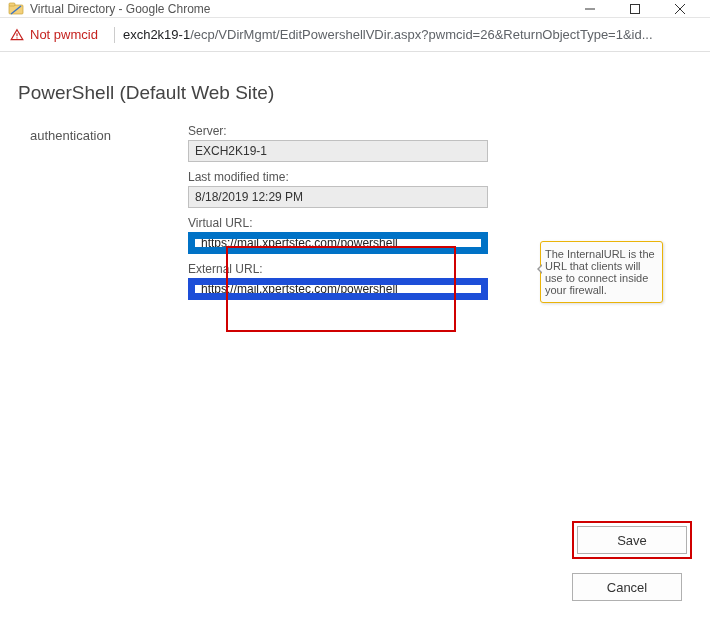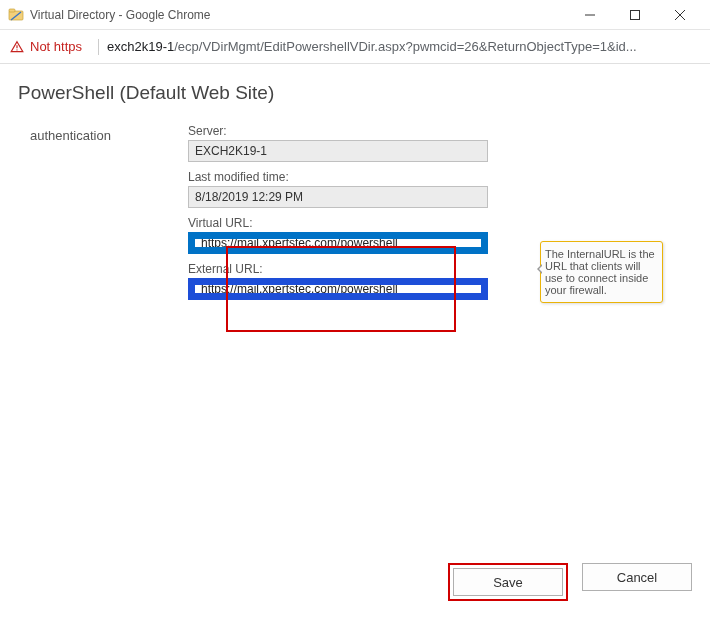--- a/index.html
+++ b/index.html
@@ -1,18 +1,18 @@
 <!DOCTYPE html>
 <html><head>
   <meta charset="utf-8">
   <style>
     * { box-sizing: border-box; margin:0; padding:0; font-family: "Segoe UI", Arial, sans-serif; }
     body { width:710px; height:623px; background:#fff; overflow:hidden; position:relative;}
     
-    .titlebar { height:30px; display:flex; align-items:center; padding:0 8px; background:#fff; border-bottom:1px solid #e5e5e5; }
+    .titlebar { height:18px; display:flex; align-items:center; padding:0 8px; background:#fff; border-bottom:1px solid #e5e5e5; }
     .win-icon { width:16px; height:16px; margin-right:6px; }
     .titlebar .title { font-size:12px; color:#555; flex:1; }
     .win-controls { display:flex; }
     .win-controls .ctl { width:45px; height:28px; display:flex; align-items:center; justify-content:center; color:#555;}
     .win-controls .ctl svg { width:10px; height:10px; stroke:#333; stroke-width:1; fill:none;}
     
     .addrbar { height:34px; display:flex; align-items:center; padding:0 10px; border-bottom:1px solid #e0e0e0;}
     .addrbar .notsecure { color:#c5221f; font-size:13px; margin-right:8px; display:flex; align-items:center;}
     .addrbar .notsecure svg { width:14px; height:14px; margin-right:6px; }
     .addrbar .divider { width:1px; height:16px; background:#ccc; margin:0 8px; }
@@ -34,21 +34,21 @@
     .txt { width:300px; height:22px; border:7px solid #1d4ed8; font-size:12px; padding:2px 6px; color:#222;}
     .txt.focused { border-color:#0072c6; outline:none;}
     .txt.dotted { text-decoration:underline dotted;}
     
     .redbox { position:absolute; border:2px solid #d00000; pointer-events:none;}
     
     .tooltip { position:absolute; left:540px; top:241px; width:123px; background:#fbfbfb; border:1px solid #eab308; border-radius:3px; padding:6px 4px; font-size:11px; color:#555; box-shadow:1px 1px 3px rgba(0,0,0,0.15);}
     .tooltip::before { content:""; position:absolute; left:-9px; top:22px; border:5px solid transparent; border-right-color:#999;}
     .tooltip::after { content:""; position:absolute; left:-7px; top:22px; border:5px solid transparent; border-right-color:#fbfbfb;}
     
-    .footer { position:absolute; bottom:22px; right:18px; display:flex; gap:14px; }
+    .footer { position:absolute; bottom:22px; right:18px; display:flex; gap:14px;flex-direction:column; }
     .btn { width:110px; height:28px; border:1px solid #b0b0b0; background:#fdfdfd; color:#333; font-size:13px; display:flex; align-items:center; justify-content:center; cursor:pointer;}
     .btn-wrap-highlight { padding:3px; border:2px solid #d00000; }
   </style>
 </head>
 <body>
 
 <div class="titlebar">
   <span class="win-icon">
     <svg viewBox="0 0 16 16">
         <rect x="1" y="4" width="14" height="9" rx="1" fill="#f3d07a" stroke="#c9a33a" stroke-width="0.7"></rect>
@@ -77,21 +77,21 @@
   </div>
 </div>
 
 <div class="addrbar">
   <span class="notsecure">
     <svg viewBox="0 0 24 24">
         <path d="M12 3 L22 20 L2 20 Z" fill="none" stroke="#c5221f" stroke-width="2"></path>
         <line x1="12" y1="9" x2="12" y2="14" stroke="#c5221f" stroke-width="2"></line>
         <circle cx="12" cy="17" r="1" fill="#c5221f"></circle>
       </svg>
-    <span>Not https</span>
+    <span>Not pwmcid</span>
   </span>
   <span class="divider"></span>
   <span class="url">
     <span class="host">exch2k19-1</span><span>/ecp/VDirMgmt/EditPowershellVDir.aspx?pwmcid=26&amp;ReturnObjectType=1&amp;id...</span>
   </span>
 </div>
 
 <div class="content">
   <div class="page-title">PowerShell (Default Web Site)</div>
   <div class="columns">

